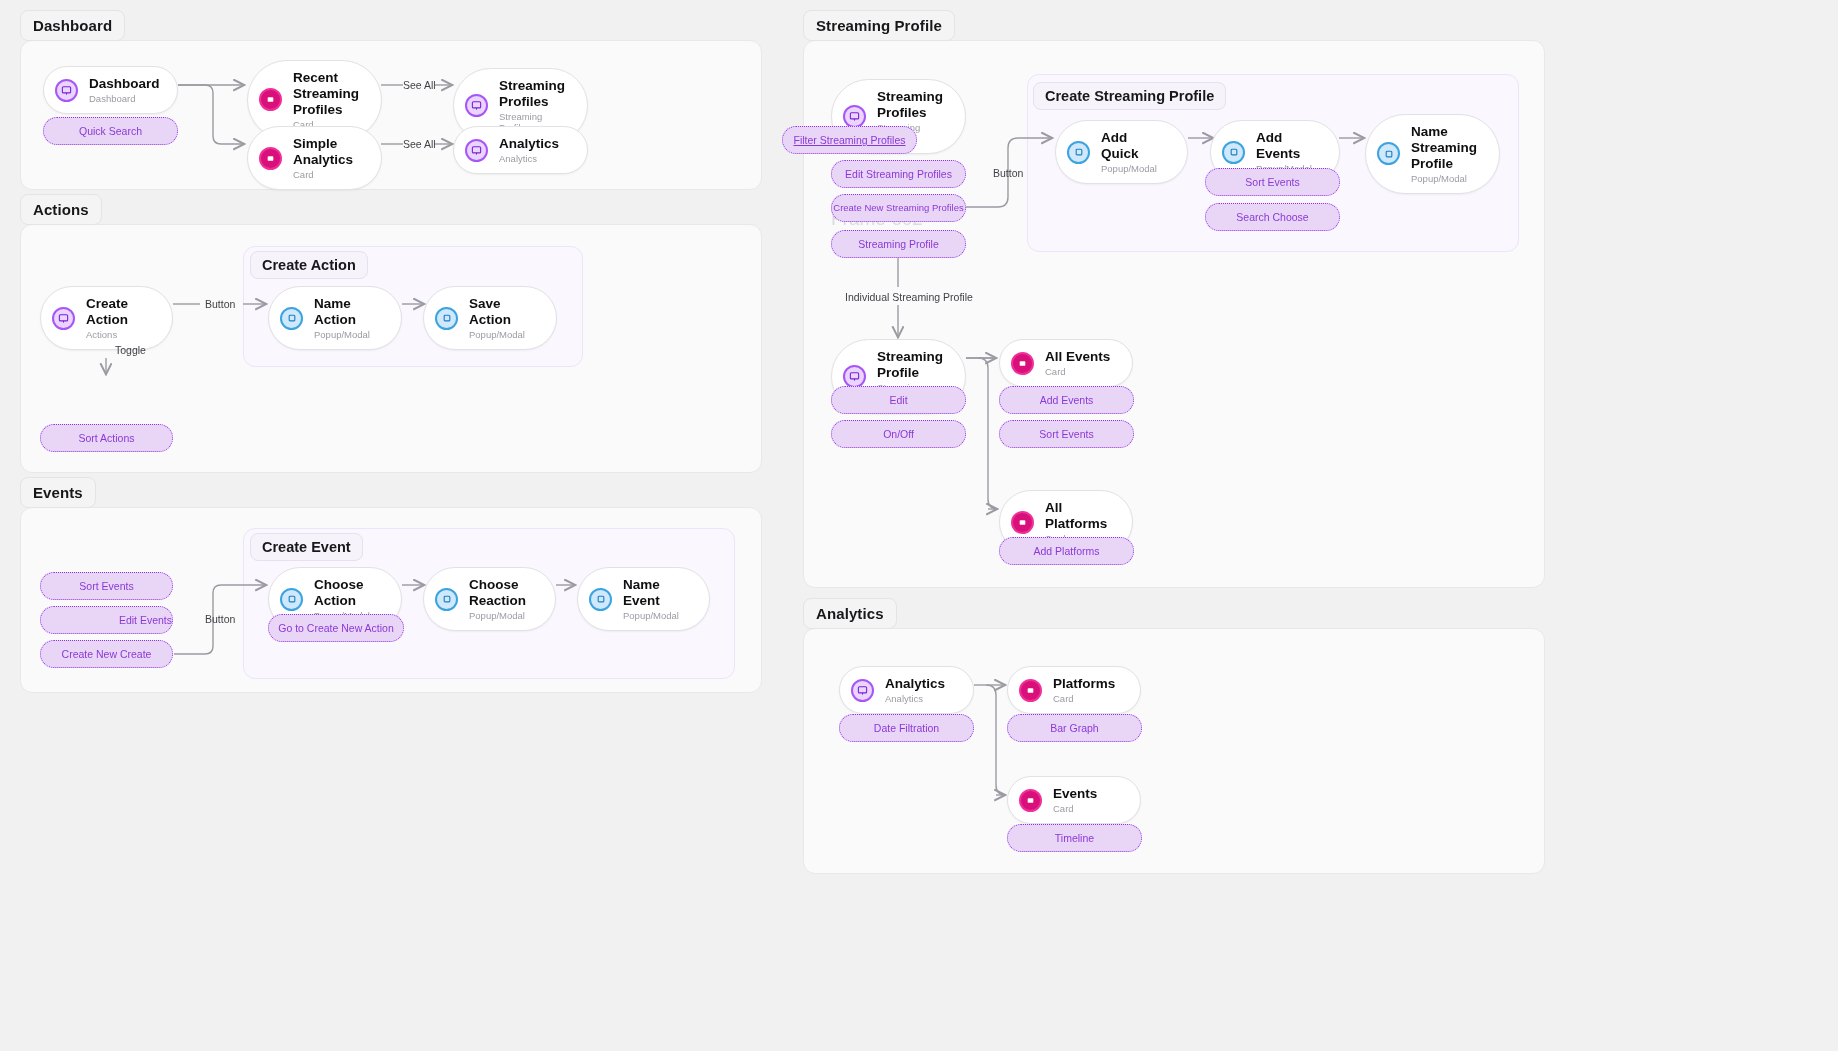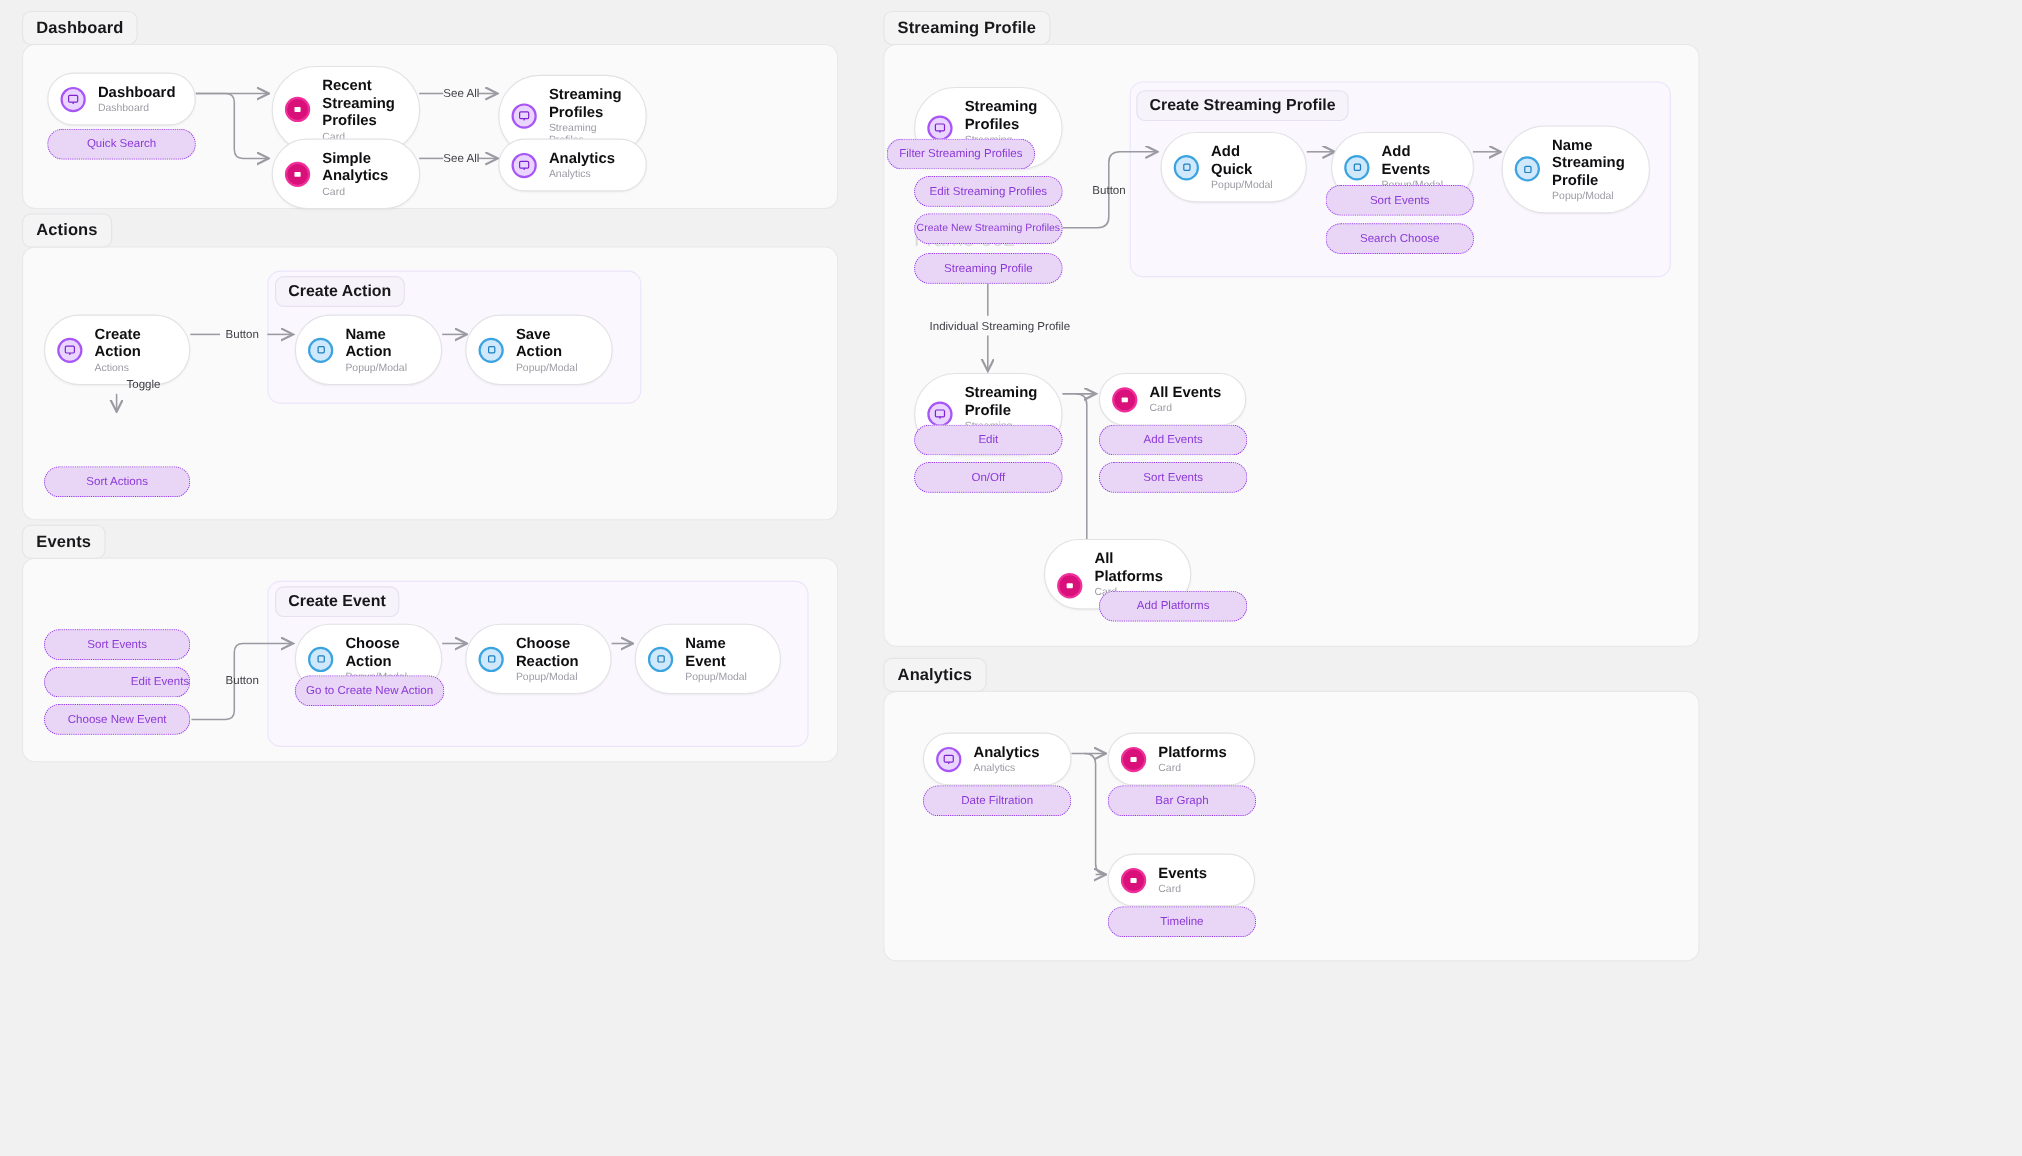--- a/index.html
+++ b/index.html
@@ -285,21 +285,21 @@
 
   <div class="sec-label" style="left:20px; top:477px;">Events</div>
   <div class="sec-box" style="left:20px; top:507px; width:742px; height:186px;"></div>
 
   <div class="grp-box" style="left:243px; top:528px; width:492px; height:151px;"></div>
   <div class="grp-label" style="left:250px; top:533px;">Create Event</div>
 
 
   <div class="chip" style="left:40px; top:572px; width:133px;">Sort Events</div>
   <div class="chip" style="left:40px; top:606px; width:133px;text-align:right;">Edit Events</div>
-  <div class="chip" style="left:40px; top:640px; width:133px;">Choose New Event</div>
+  <div class="chip" style="left:40px; top:640px; width:133px;">Create New Create</div>
 
   <div class="edge-label" style="left:205px; top:613px;">Button</div>
 
   <div class="node" style="left:268px; top:567px; width:134px;">
     <span class="ico blue">
       <svg width="10" height="10" viewBox="0 0 16 16">
           <rect x="3.5" y="3.5" width="9" height="9" rx="1.5" fill="none" stroke="#1d7fc0" stroke-width="1.8"></rect>
         </svg>
     </span>
     <span class="txt">
@@ -348,21 +348,21 @@
           <rect x="2" y="2.5" width="12" height="9" rx="1.5" fill="none" stroke="#7e22ce" stroke-width="1.6"></rect>
           <line x1="8" y1="11.5" x2="8" y2="14" stroke="#7e22ce" stroke-width="1.6"></line>
         </svg>
     </span>
     <span class="txt">
       <span class="t1">Streaming Profiles</span>
       <span class="t2">Streaming Profiles</span>
     </span>
   </div>
 
-  <div class="chip" style="left:806px; top:126px; width:135px;">Filter Streaming Profiles</div>
+  <div class="chip" style="left:782px; top:126px; width:135px;text-decoration:underline;">Filter Streaming Profiles</div>
   <div class="chip" style="left:831px; top:160px; width:135px;">Edit Streaming Profiles</div>
   <div class="chip" style="left:831px; top:194px; width:135px; font-size:9.5px;">Create New Streaming Profiles</div>
   <div class="chip" style="left:831px; top:230px; width:135px;">Streaming Profile</div>
 
   <div class="edge-label" style="left:993px; top:167px;">Button</div>
 
   <div class="node" style="left:1055px; top:120px; width:133px;">
     <span class="ico blue">
       <svg width="10" height="10" viewBox="0 0 16 16">
           <rect x="3.5" y="3.5" width="9" height="9" rx="1.5" fill="none" stroke="#1d7fc0" stroke-width="1.8"></rect>
@@ -428,21 +428,21 @@
     </span>
     <span class="txt">
       <span class="t1">All Events</span>
       <span class="t2">Card</span>
     </span>
   </div>
 
   <div class="chip" style="left:999px; top:386px; width:135px;">Add Events</div>
   <div class="chip" style="left:999px; top:420px; width:135px;">Sort Events</div>
 
-  <div class="node" style="left:949px; top:490px; width:134px;align-items:flex-end;">
+  <div class="node" style="left:999px; top:490px; width:134px;">
     <span class="ico magenta">
       <svg width="9" height="9" viewBox="0 0 16 16">
           <rect x="3" y="4" width="10" height="8" rx="1.5" fill="#ffffff"></rect>
         </svg>
     </span>
     <span class="txt">
       <span class="t1">All Platforms</span>
       <span class="t2">Card</span>
     </span>
   </div>

